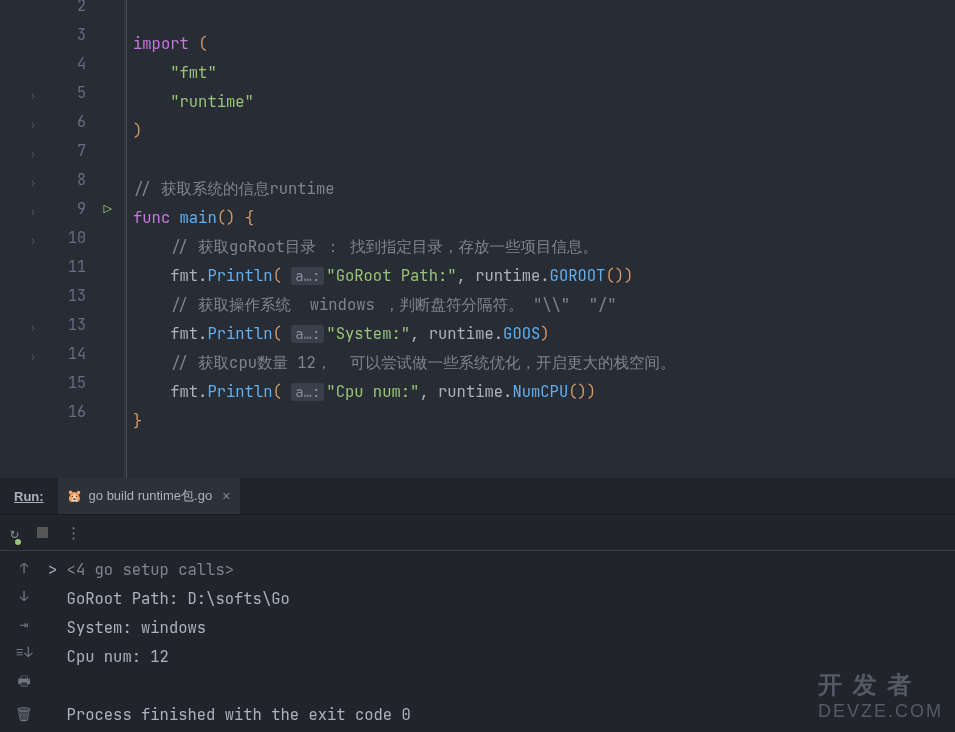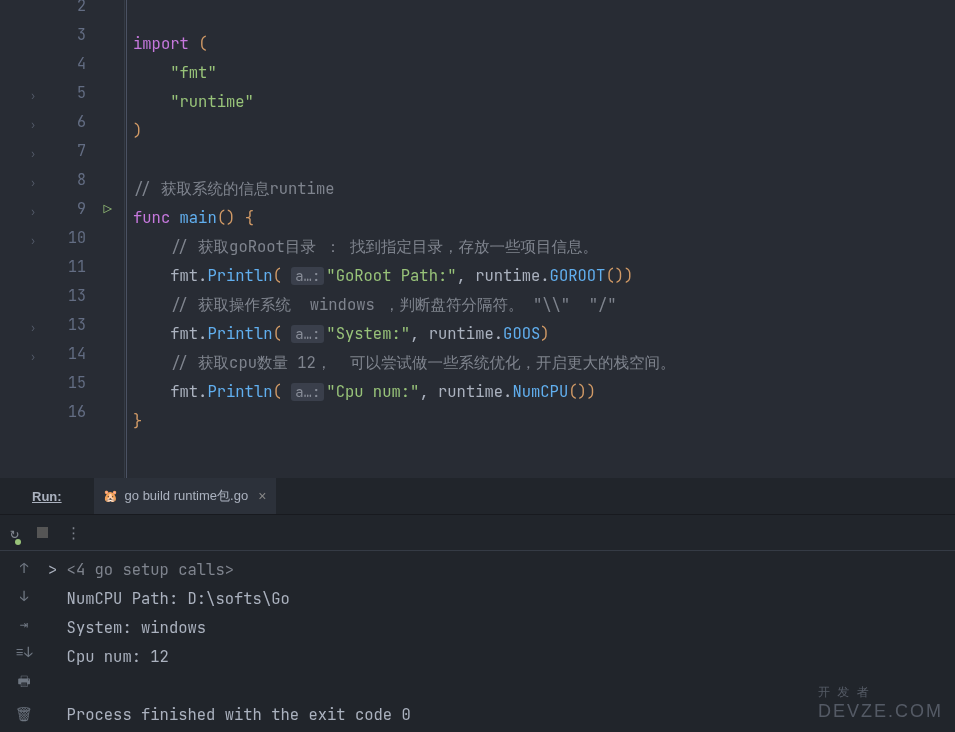--- a/index.html
+++ b/index.html
@@ -80,21 +80,21 @@
   background: #21252b;
   display: flex;
   align-items: center;
   border-bottom: 1px solid #181a1f;
 }
 .run-label {
   color: #abb2bf;
   font-family: -apple-system, sans-serif;
   font-size: 13px;
   font-weight: 600;
-  padding: 0 32px;
+  padding: 0 14px;
   text-decoration: underline;
 }
 .run-tab {
   background: #2c313a;
   height: 100%;
   display: flex;
   align-items: center;
   padding: 0 10px;
   color: #abb2bf;
   font-family: -apple-system, sans-serif;
@@ -143,21 +143,21 @@
 .watermark {
   position: absolute;
   bottom: 10px;
   right: 12px;
   color: rgba(180,190,210,0.35);
   font-family: sans-serif;
   font-size: 18px;
   letter-spacing: 2px;
   pointer-events: none;
 }
-.wm-top { font-size: 12px; font-weight: normal; }
+.wm-top { font-size: 24px; font-weight: bold; }
 .root { position: relative; width: 955px; height: 732px; }
 .ruler { position:absolute; left:126px; top:0; height:478px; border-right:1px solid #4b5263; }
 </style>
 </head>
 <body>
 <div class="root">
 
 <div class="editor-area">
   <div class="gutter">
     <div class="fold-col">
@@ -212,21 +212,21 @@
 
 <div class="console">
   <div class="console-gutter">
     <span class="cg-icon">↑</span>
     <span class="cg-icon">↓</span>
     <span class="cg-icon">⇥</span>
     <span class="cg-icon">≡↓</span>
     <span class="cg-icon">🖶</span>
     <span class="cg-icon">🗑</span>
   </div>
-  <div class="console-out" id="console-out"><div><span>&gt; </span><span class="gray">&lt;4 go setup calls&gt;</span></div><div>  NumCPU Path: D:\softs\Go</div><div>  System: windows</div><div>  Cpu num: 12</div><div> </div><div>  Process finished with the exit code 0</div></div>
+  <div class="console-out" id="console-out"><div><span>&gt; </span><span class="gray">&lt;4 go setup calls&gt;</span></div><div>  GoRoot Path: D:\softs\Go</div><div>  System: windows</div><div>  Cpu num: 12</div><div> </div><div>  Process finished with the exit code 0</div></div>
 </div>
 
 <div class="watermark">
   <div class="wm-top">开 发 者</div>
   <div>DEVZE.COM</div>
 </div>
 
 </div>
 
 </body></html>

